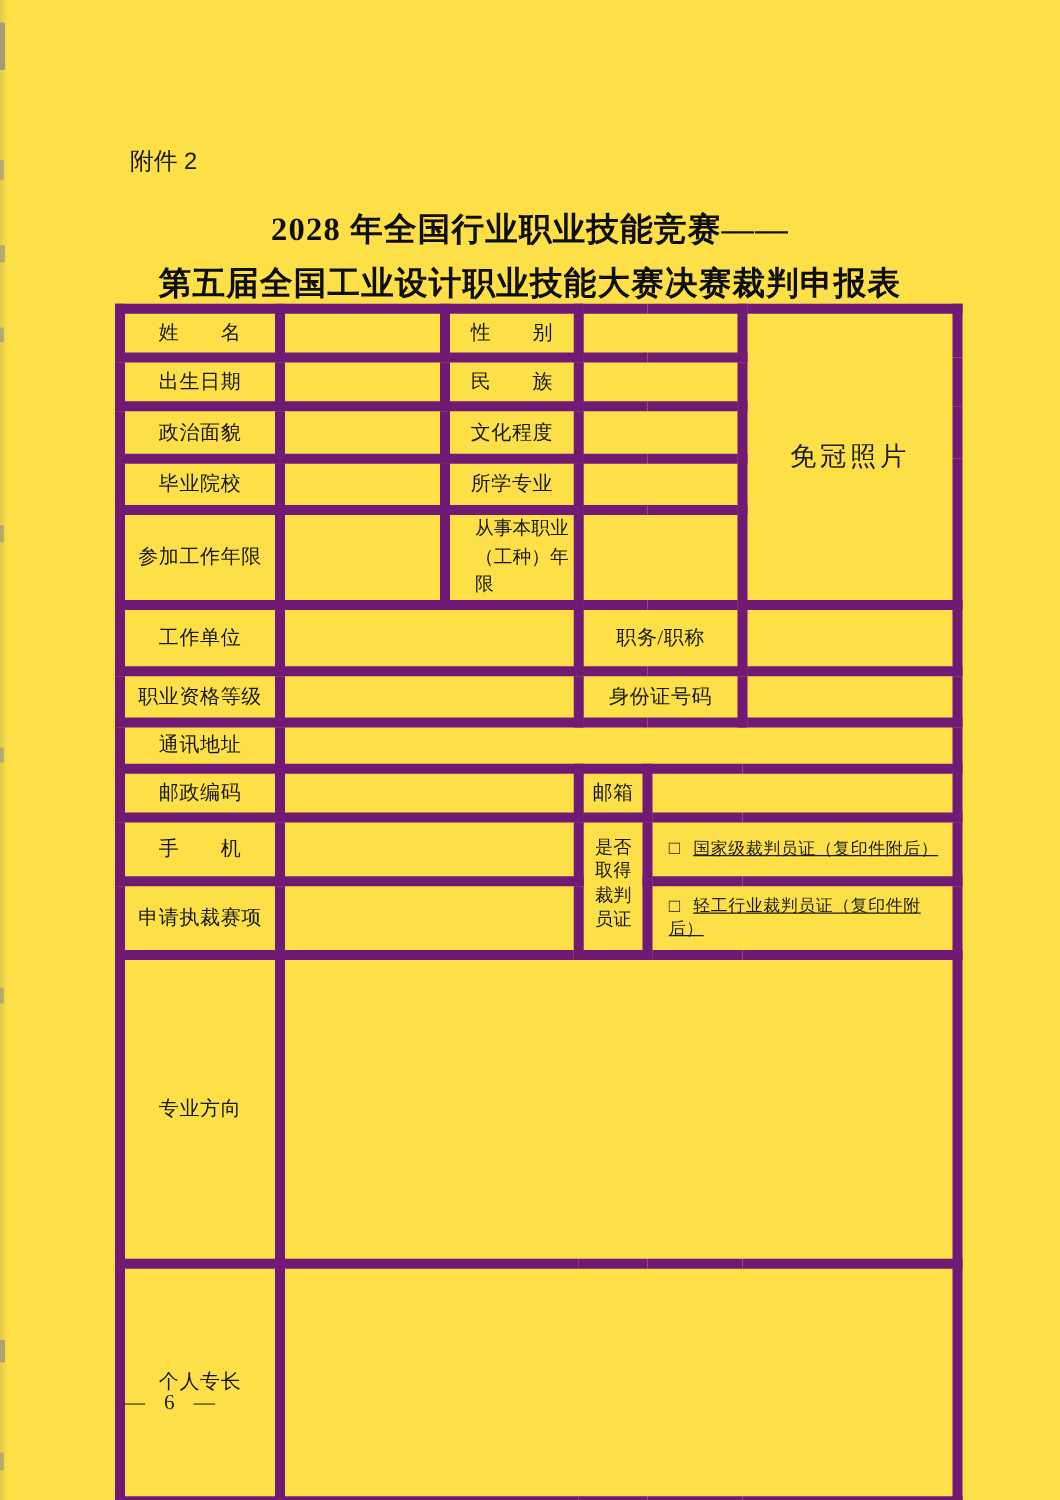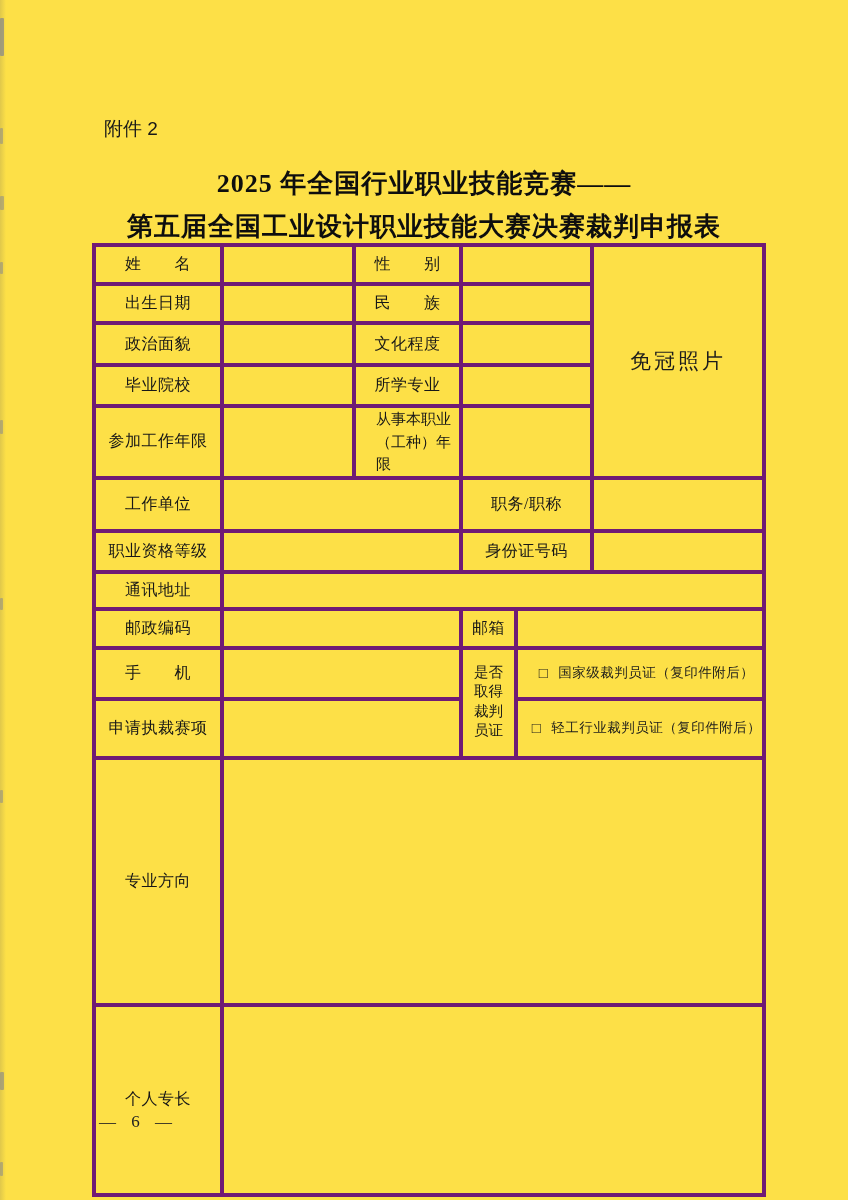--- a/index.html
+++ b/index.html
@@ -46,21 +46,21 @@
   }
 
   
   table.form-table {
     position: absolute; left: 92px; top: 243px;
     width: 672px;
     border-collapse: collapse;
     table-layout: fixed;
   }
   .form-table td {
-    border: 4px solid #701a75;
+    border: 8px solid #701a75;
     padding: 0;
     vertical-align: middle;
     background: transparent;
   }
   td.lbl {
     font-size: 16px;
     text-align: center;
     color: #171717;
     letter-spacing: 0.5px;
   }
@@ -80,24 +80,25 @@
   }
   td.vert-cell {
     text-align: center;
     font-size: 14.5px;
     line-height: 1.32;
     color: #171717;
   }
   .vline { display: block; font-family: Liberation Mono, monospace; }
   td.chk-cell {
     font-size: 13.5px;
-    text-align: center;
+    text-align: left;
     padding-left: 13px;
     color: #1b1b1b;
     letter-spacing: 0.5px;
+    text-decoration: underline;
   }
   .box {
     display: inline-block;
     font-size: 15px;
     margin-right: 10px;
     transform: translateY(0.5px);
   }
   .twoline-part { display: block; }
 
   
@@ -119,21 +120,21 @@
   <div class="blob b3"></div>
   <div class="blob b4"></div>
   <div class="blob b5"></div>
   <div class="blob b6"></div>
   <div class="blob b7"></div>
   <div class="blob b8"></div>
   <div class="blob b9"></div>
 
   <div class="attachment">附件 2</div>
   <div class="title-block">
-    <div>2025 年全国行业职业技能竞赛——</div>
+    <div>2028 年全国行业职业技能竞赛——</div>
     <div>第五届全国工业设计职业技能大赛决赛裁判申报表</div>
   </div>
 
   <table class="form-table">
     <colgroup>
       <col style="width:128px">
         <col style="width:132px">
         <col style="width:107px">
       <col style="width:55px">
         <col style="width:76px">

